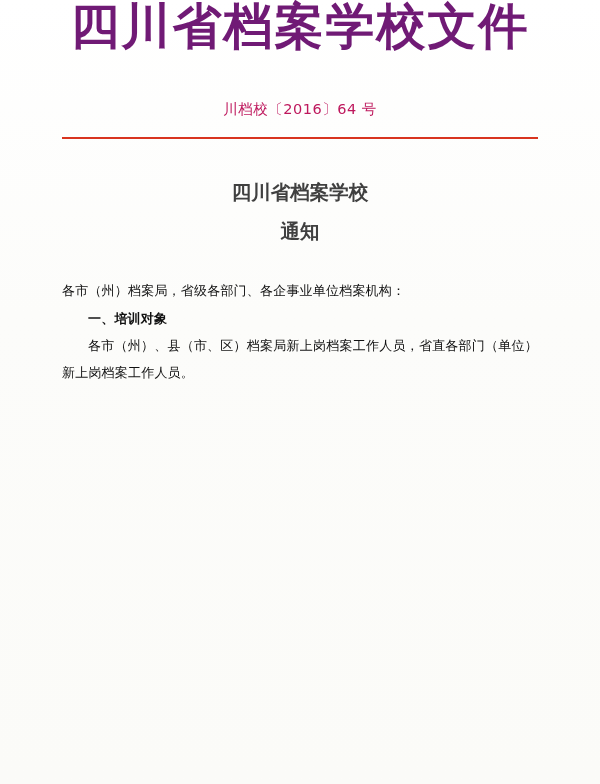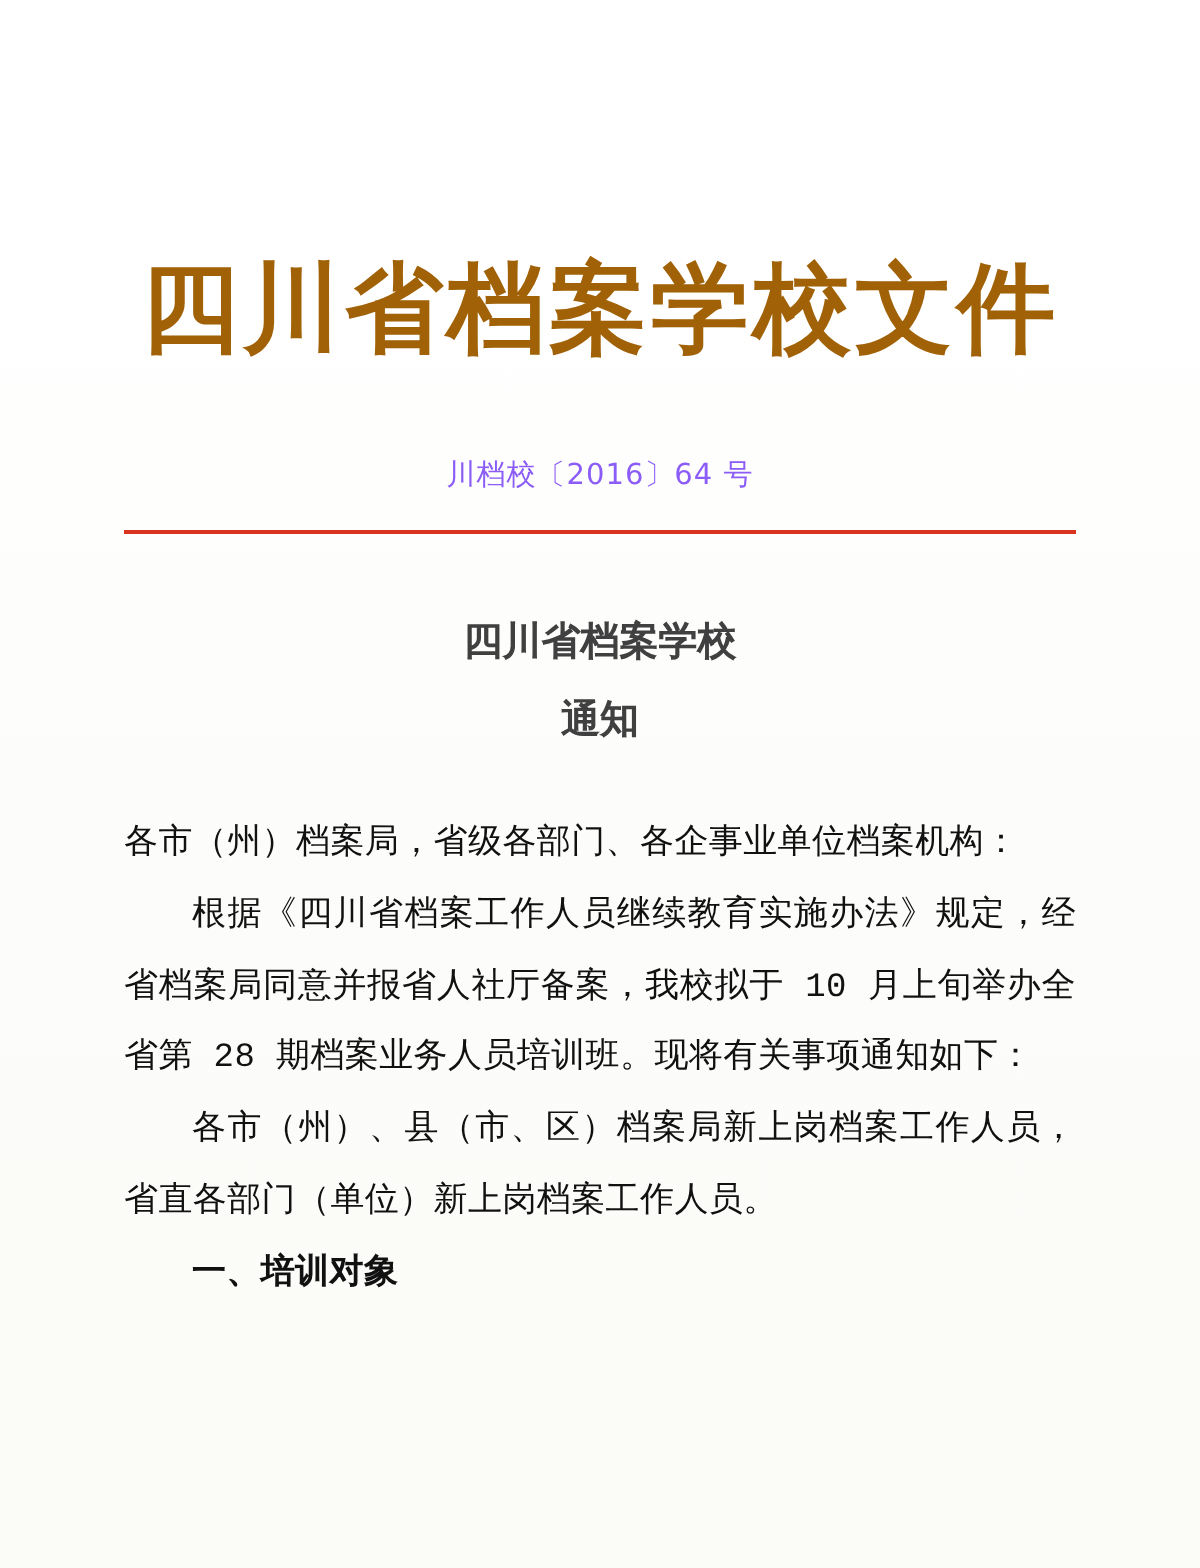--- a/index.html
+++ b/index.html
@@ -28,36 +28,35 @@
     inset: 0;
     background: linear-gradient(180deg, #ffffff 0%, #fcfcfa 40%, #fbfbf8 100%);
     pointer-events: none;
   }
   .content {
     position: relative;
     z-index: 2;
   }
 
   .masthead {
-    margin-top: 128px;
     text-align: center;
-    color: #a16207;
+    color: #701a75;
     font-family: "DejaVu Serif", "Liberation Serif", serif;
     font-weight: bold;
     font-size: 49px;
     letter-spacing: 2px;
     line-height: 1.1;
     white-space: nowrap;
   }
 
   .doc-number {
     margin-top: 46px;
     text-align: center;
     font-size: 14.5px;
-    color: #8b5cf6;
+    color: #be185d;
     font-family: "DejaVu Sans", "Liberation Sans", sans-serif;
     letter-spacing: 0.5px;
   }
 
   .red-rule {
     margin-top: 18px;
     height: 2.5px;
     background: #d8341f;
     width: 100%;
   }
@@ -70,24 +69,24 @@
     font-weight: bold;
     font-size: 19.5px;
     line-height: 2.0;
   }
   .title-line {
     display: block;
   }
 
   .body-text {
     margin-top: 26px;
-    font-size: 17px;
+    font-size: 13px;
     color: #111;
     line-height: 2.1;
-    font-family: Liberation Mono, monospace;
+    font-family: Liberation Serif, serif;
     letter-spacing: 0.2px;
   }
   .para {
     display: block;
     text-align: justify;
   }
   .indent {
     text-indent: 2em;
   }
   .heading-item {
@@ -107,19 +106,18 @@
 
     <div class="red-rule"></div>
 
     <div class="title-block">
       <span class="title-line">四川省档案学校</span>
       <span class="title-line">通知</span>
     </div>
 
     <div class="body-text">
       <span class="para">各市（州）档案局，省级各部门、各企事业单位档案机构：</span>
-      <span class="para indent">根据《四川省档案工作人员继续教育实施办法》规定，经省档案局同意并报省人社厅备案，我校拟于 10 月上旬举办全省第 28 期档案业务人员培训班。现将有关事项通知如下：</span>
+      <span class="para heading-item">一、培训对象</span>
       <span class="para indent">各市（州）、县（市、区）档案局新上岗档案工作人员，省直各部门（单位）新上岗档案工作人员。</span>
-      <span class="para heading-item">一、培训对象</span>
     </div>
 
   </div>
 </div>
 
 </body></html>

